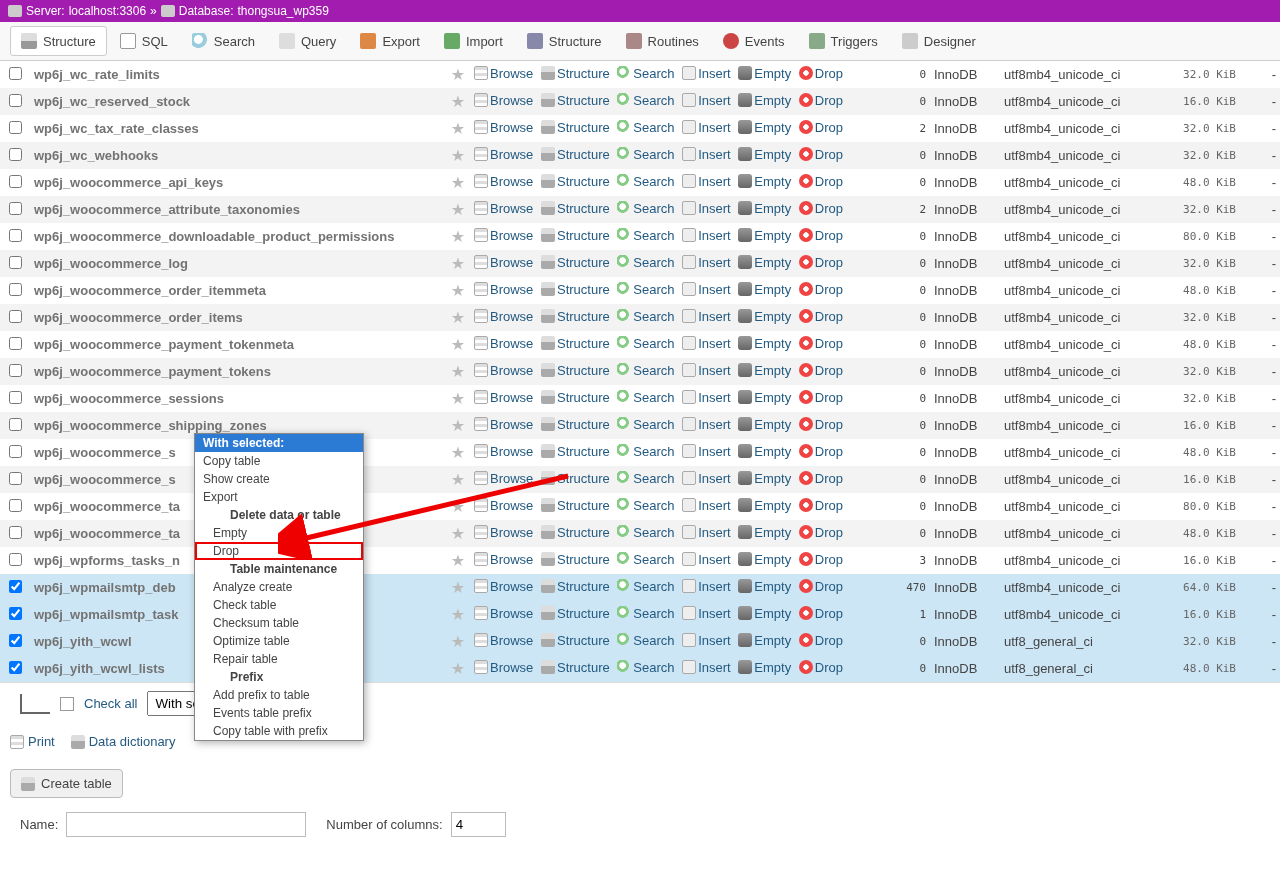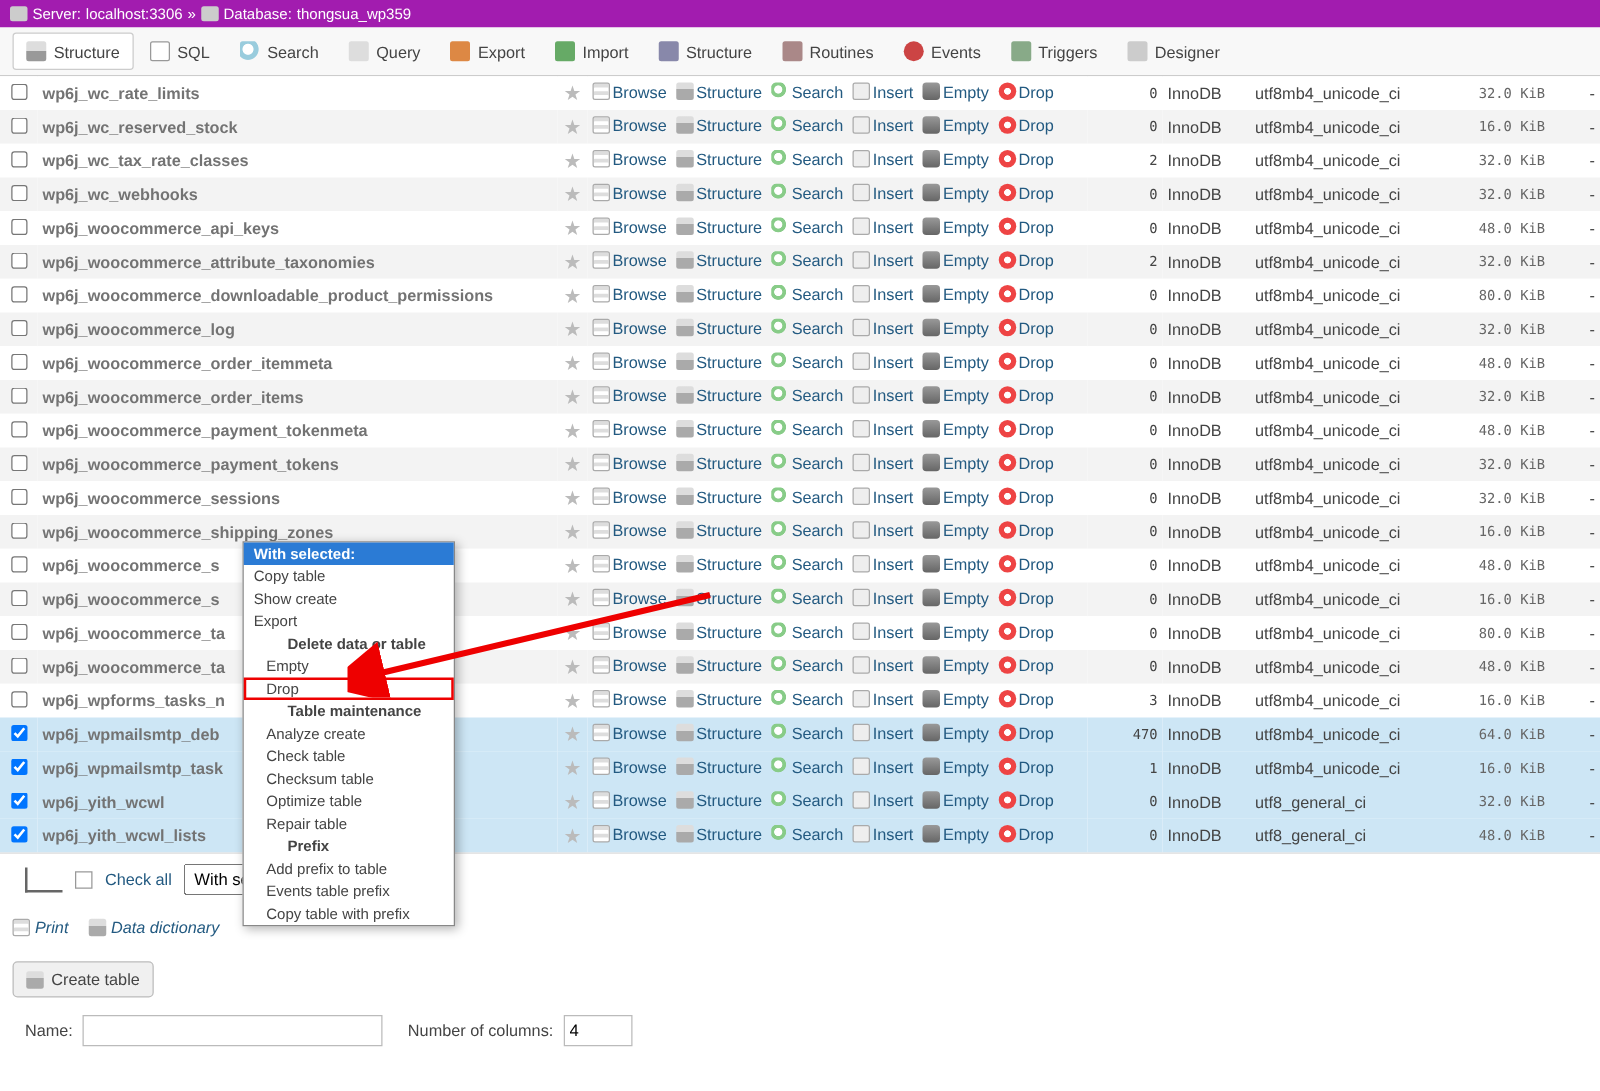--- a/index.html
+++ b/index.html
@@ -45,21 +45,21 @@
 .ai.drop { background: radial-gradient(circle, #fff 25%, #e44 30%); border-radius: 50%; }
 .col-rows { width: 60px; text-align: right; font-family: monospace; font-size: 11px; }
 .col-engine { width: 70px; }
 .col-coll { width: 160px; }
 .col-size { width: 80px; text-align: right; font-family: monospace; font-size: 11px; color: #666; }
 .col-over { width: 40px; text-align: right; }
 .footer-row { padding: 8px 10px; display: flex; align-items: center; gap: 10px; border-top: 1px solid #ddd; }
 .arrow-all { width: 30px; height: 20px; border-left: 2px solid #666; border-bottom: 2px solid #666; display: inline-block; margin-left: 10px; }
 .wsel { padding: 3px; width: 160px; }
 .links { padding: 10px; display: flex; gap: 16px; }
-.lnk { color: #235a81; cursor: pointer; display: flex; align-items: center; gap: 4px; font-style: italic; }
+.lnk { color: #235a81; cursor: pointer; display: flex; align-items: center; gap: 4px; }
 .create-sec { margin: 10px; }
 .create-btn { border: 1px solid #bbb; border-radius: 4px; padding: 6px 10px; background: #f0f0f0; display: inline-flex; align-items: center; gap: 6px; cursor: pointer; }
 .create-form { padding: 14px 10px; display: flex; align-items: center; gap: 8px; }
 .create-form input { padding: 4px; border: 1px solid #bbb; }
 .name-inp { width: 240px; }
 .cols-inp { width: 55px; }
 .ctx-menu { position: absolute; top: 433px; left: 194px; width: 170px; background: #fff; border: 1px solid #888; box-shadow: 2px 2px 8px rgba(0,0,0,0.3); font-size: 12px; z-index: 100; }
 .ctx-item { padding: 2px 8px; cursor: pointer; }
 .ctx-item.hdr { background: #2b7bd5; color: #fff; font-weight: bold; }
 .ctx-item.bold { font-weight: bold; padding-left: 35px; }

